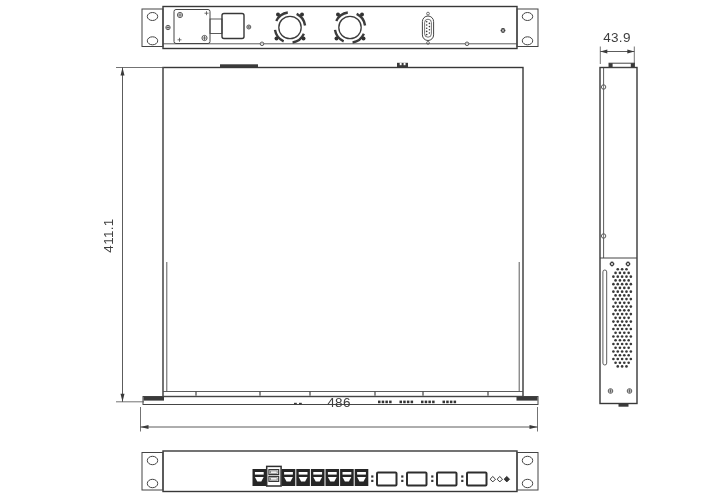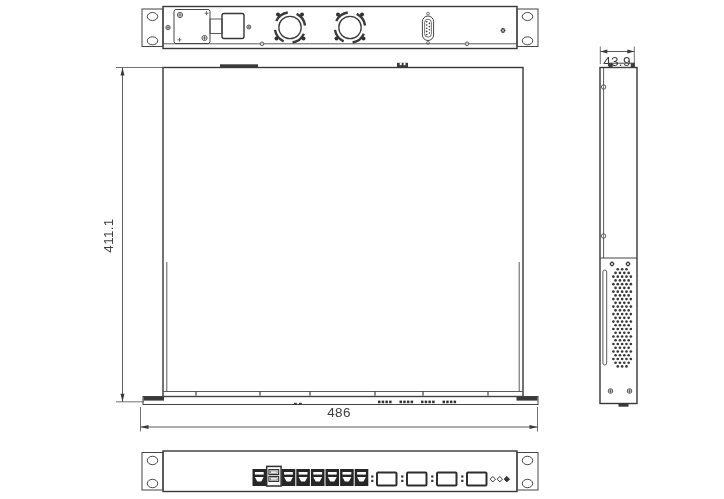--- a/index.html
+++ b/index.html
@@ -9,22 +9,22 @@
   .s14{stroke:#383838;stroke-width:1.4;fill:none}
   .s1{stroke:#454545;stroke-width:1;fill:none}
   .s09{stroke:#4a4a4a;stroke-width:.9;fill:none}
   .s09f{stroke:#4a4a4a;stroke-width:.9;fill:#fff}
   .s08{stroke:#4f4f4f;stroke-width:.8;fill:none}
   .fd{fill:#3a3a3a;stroke:none}
   .fw{fill:#fff;stroke:none}
   .dim-label{position:absolute;font-size:13.5px;color:#3e3e3e;text-align:center;
              letter-spacing:.3px;line-height:15px;}
   #label-depth{left:86px;top:228px;width:44px;transform:rotate(-90deg);transform-origin:center;}
-  #label-width{left:314px;top:405px;width:50px;}
-  #label-height{left:592px;top:30px;width:50px;margin-top:24px;}
+  #label-width{left:314px;top:395px;width:50px;}
+  #label-height{left:592px;top:30px;width:50px;}
 </style>
 </head>
 <body>
 
 <div class="stage">
 
 <svg width="724" height="499" viewBox="0 0 724 499">
 
   <g id="rear-view">
     <rect x="163" y="6.5" width="354" height="42" class="s14"></rect>

